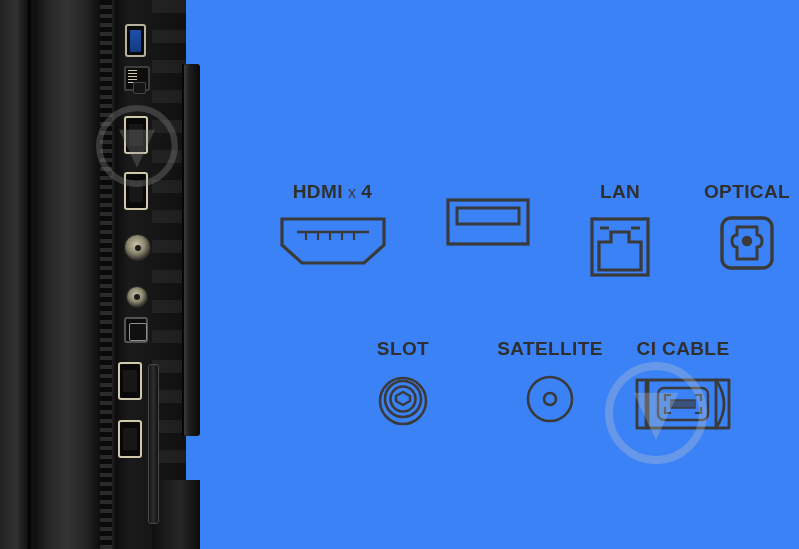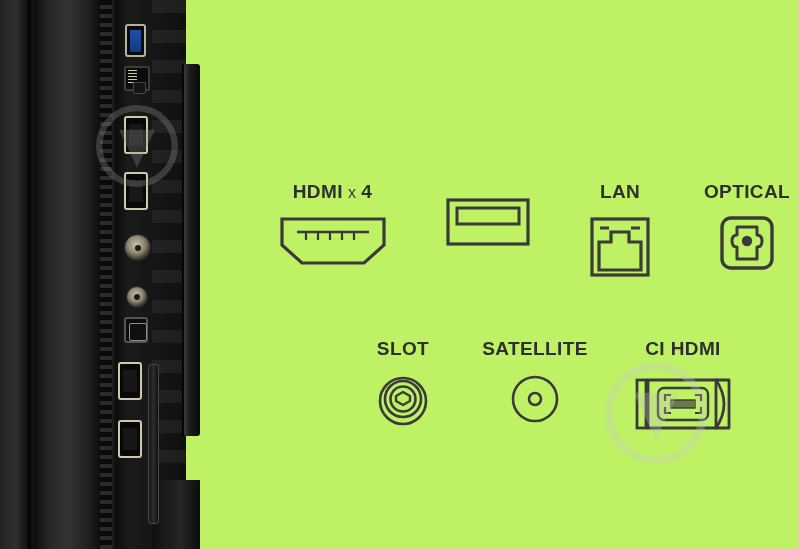--- a/index.html
+++ b/index.html
@@ -3,21 +3,21 @@
 <meta charset="utf-8">
 <style>
   html,body{margin:0;padding:0;background:#ffffff;}
   body{
     font-family:"Liberation Sans", sans-serif;
     -webkit-font-smoothing:antialiased;
   }
   #stage{
     position:relative;
     width:799px;height:549px;
-    background:#bef264;
+    background:#3b82f6;
     overflow:hidden;
   }
 
   
   #tv-panel{
     position:absolute;left:0;top:0;width:200px;height:549px;
   }
   .tv-layer{position:absolute;}
 
   
@@ -259,35 +259,35 @@
     <div class="spec-icon">
       <svg width="54" height="54" viewBox="0 0 54 54">
         <circle cx="27" cy="29" r="23" fill="none" stroke="#3a3a3a" stroke-width="2.6"></circle>
         <circle cx="27" cy="27" r="18" fill="none" stroke="#3a3a3a" stroke-width="2.6"></circle>
         <circle cx="27" cy="27" r="12.5" fill="none" stroke="#3a3a3a" stroke-width="2.6"></circle>
         <path d="M20 24 L27 20 L34 24 L34 29 L27 33 L20 29 Z" fill="none" stroke="#3a3a3a" stroke-width="2.4" stroke-linejoin="round"></path>
       </svg>
     </div>
   </div>
 
-  <div class="spec" style="left:475px;top:339px;width:120px;">
+  <div class="spec" style="left:490px;top:339px;width:120px;">
     <div class="spec-label">
       <span>SATELLITE</span>
     </div>
     <div class="spec-icon">
       <svg width="52" height="52" viewBox="0 0 52 52">
         <circle cx="26" cy="27" r="22" fill="none" stroke="#3a3a3a" stroke-width="2.6"></circle>
         <circle cx="26" cy="27" r="6" fill="none" stroke="#3a3a3a" stroke-width="2.6"></circle>
       </svg>
     </div>
   </div>
 
   <div class="spec" style="left:630px;top:339px;width:106px;">
     <div class="spec-label">
-      <span>CI HDMI</span>
+      <span>CI CABLE</span>
     </div>
     <div class="spec-icon" style="margin-top:16px;">
       <svg width="98" height="60" viewBox="0 0 98 60">
 
         <rect x="3" y="6" width="9" height="48" fill="none" stroke="#3a3a3a" stroke-width="2.8"></rect>
 
         <path d="M14 6 H82 V54 H14 Z" fill="none" stroke="#3a3a3a" stroke-width="2.8"></path>
 
         <path d="M82 6 H95 V54 H82 Q90 42 90 30 Q90 18 82 6 Z" fill="none" stroke="#3a3a3a" stroke-width="2.8" stroke-linejoin="round"></path>
 

